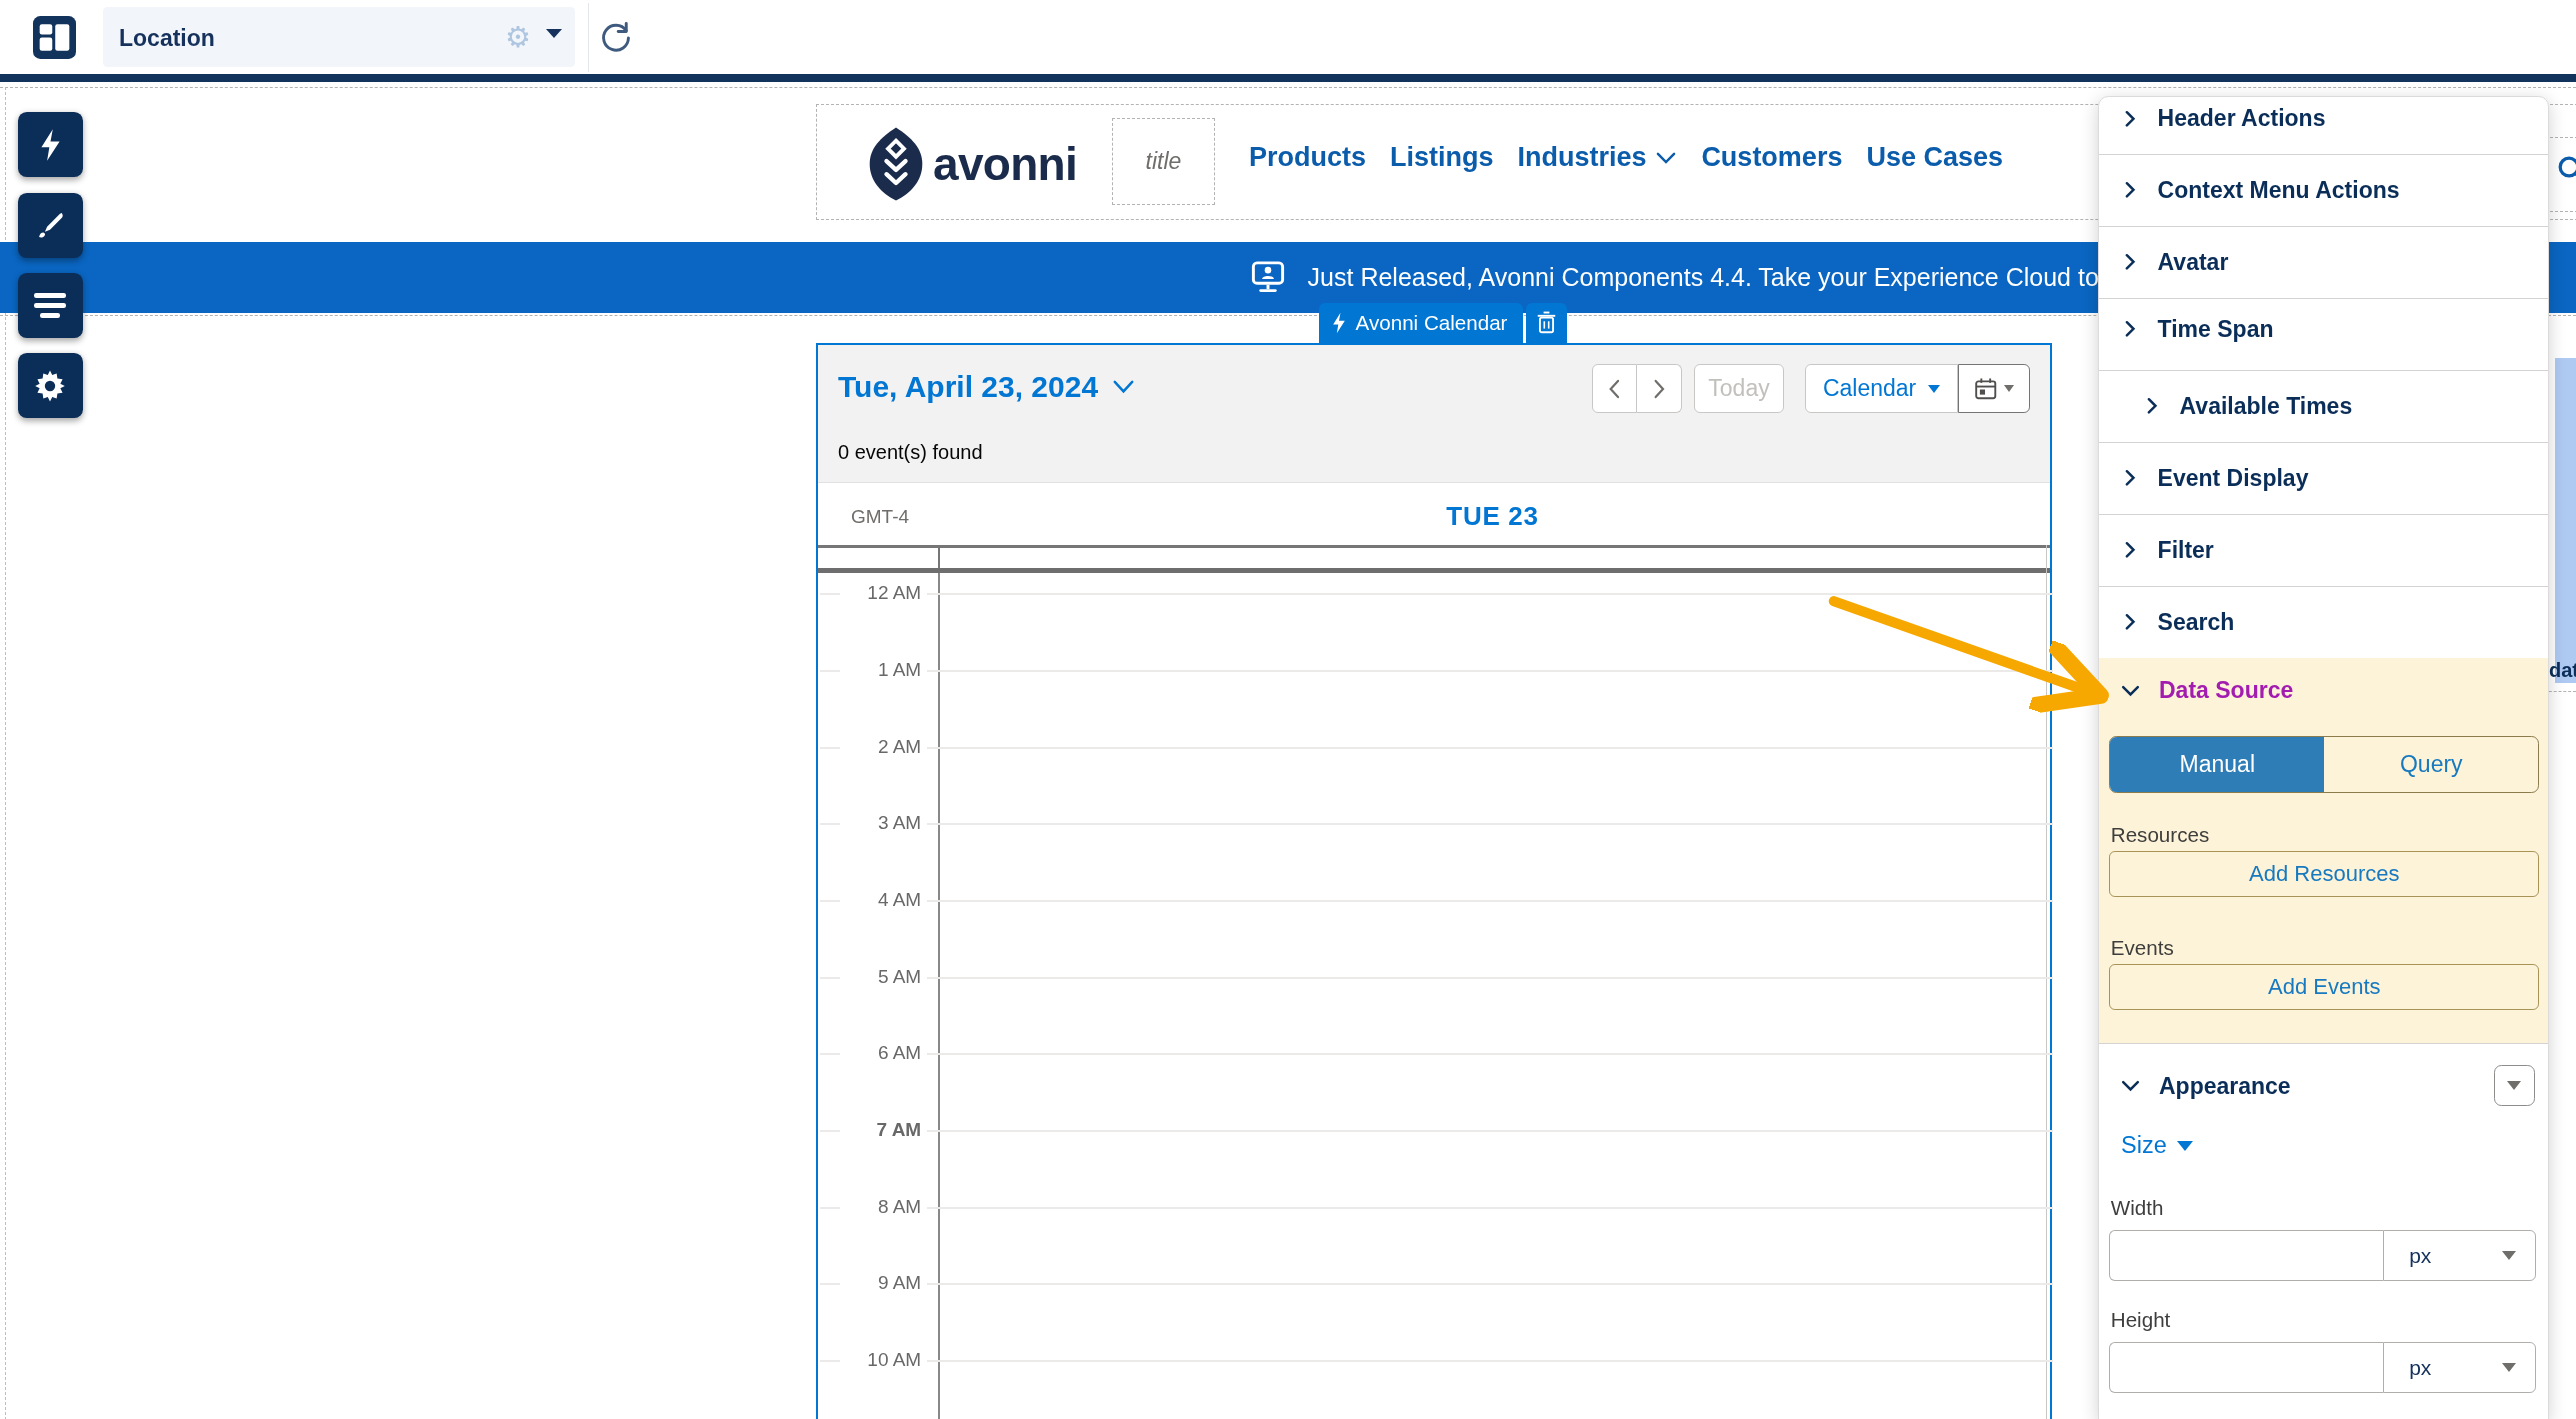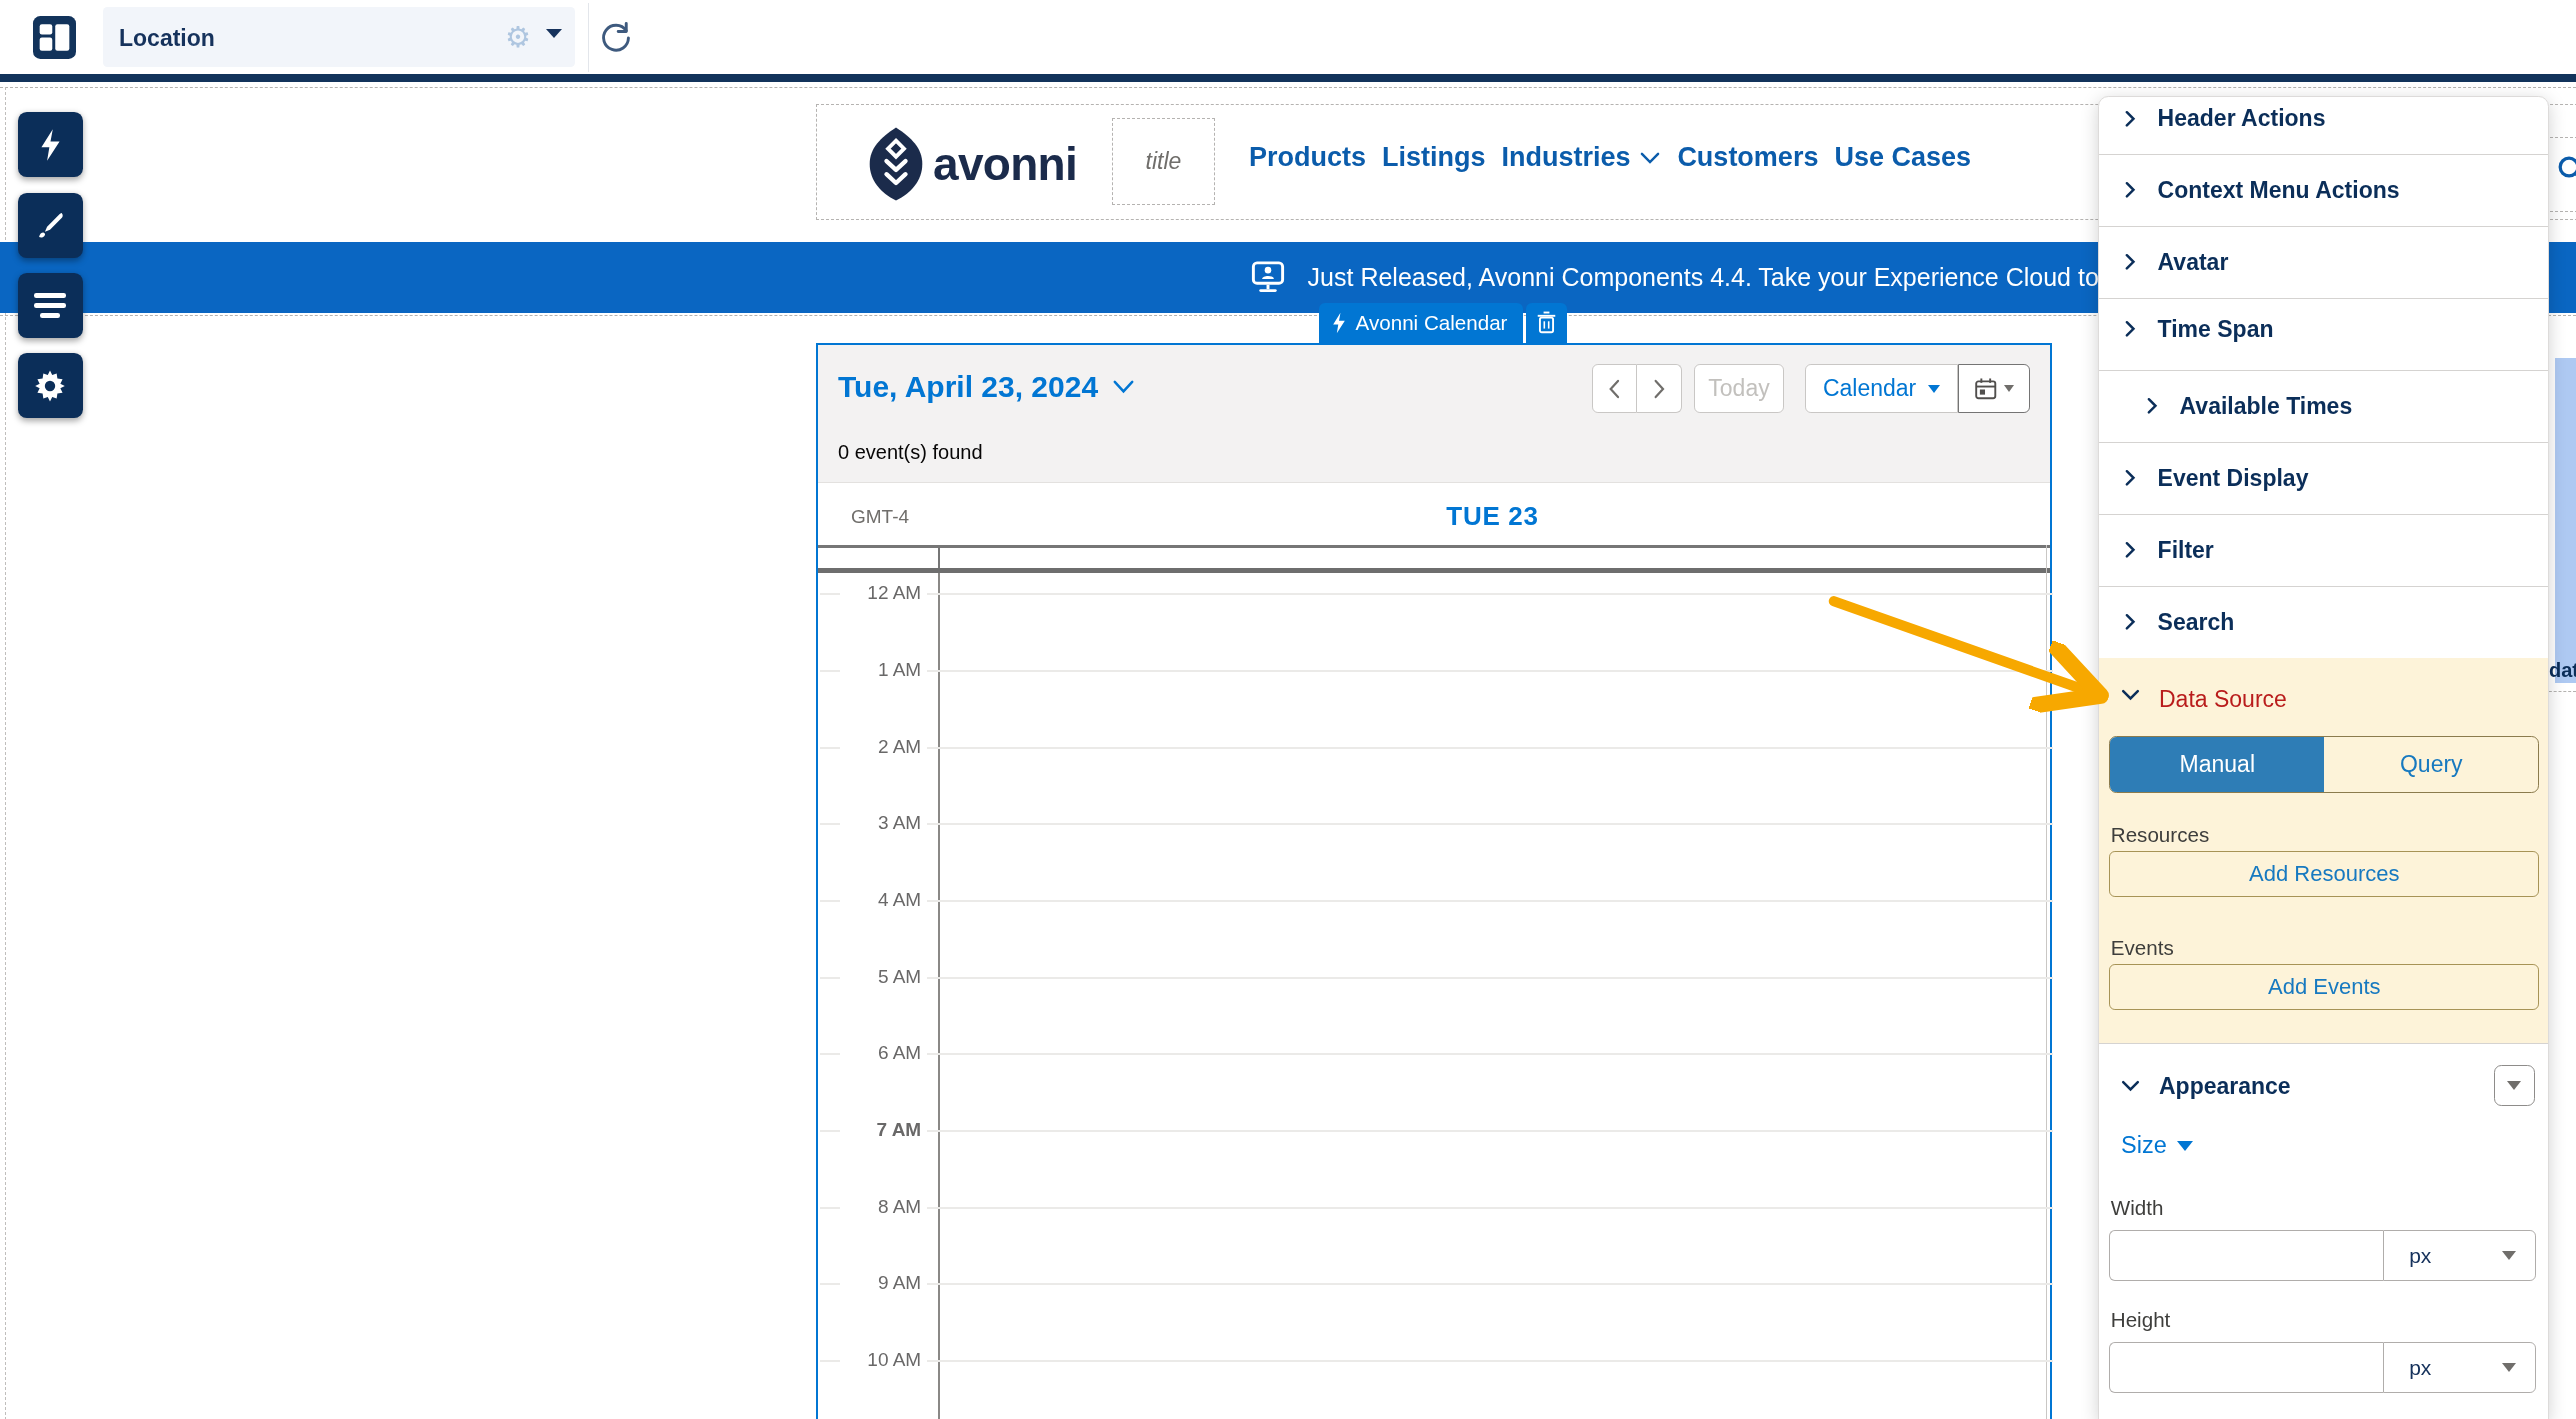--- a/index.html
+++ b/index.html
@@ -28,21 +28,21 @@
   .side-btn { position:absolute; left:17.6px; width:65px; height:65px; background:#0B2E59; border-radius:8.8px; z-index:40;
     box-shadow:0 2.2px 5.9px rgba(0,0,0,.35); display:flex; align-items:center; justify-content:center; color:#fff; }
   .side-btn .bars span { display:block; height:5.1px; background:#fff; border-radius:2.2px; margin:5.1px auto; }
 
   
   .logo-mark { position:absolute; left:866px; top:126px; }
   .brand-text { position:absolute; left:933px; top:137px; font-size:46px; font-weight:bold; letter-spacing:-0.7px; color:#1B2B4B; }
   .title-box { position:absolute; left:1112px; top:118px; width:103px; height:87px; border:1.5px dashed #B5B3B1;
     display:flex; align-items:center; justify-content:center; }
   .title-box span { font-size:23px; font-style:italic; color:#706E6B; }
-  .site-nav { position:absolute; left:1249px; top:142px; display:flex; gap:16px; align-items:center; white-space:nowrap; }
+  .site-nav { position:absolute; left:1249px; top:142px; display:flex; gap:24px; align-items:center; white-space:nowrap; }
   .site-nav .nav-item { font-size:27px; font-weight:bold; color:#0B5CAB; display:flex; align-items:center; gap:8.8px; }
   .hdr-search { position:absolute; left:2555px; top:153px; z-index:10; }
 
   
   .banner { position:absolute; left:0; top:242px; width:2576px; height:71px; background:#0A66C2; z-index:5; }
   .banner-inner { position:absolute; left:1249px; top:0; height:71px; display:flex; align-items:center; gap:20.6px; }
   .banner-text { font-size:25px; font-weight:500; color:#fff; white-space:nowrap; }
 
   
   .comp-tag { position:absolute; left:1319px; top:303px; height:40px; z-index:30; display:flex; gap:2.2px; }
@@ -78,21 +78,21 @@
     font-size:19px; color:#696868; line-height:26.5px; }
 
   
   .panel { position:absolute; left:2098px; top:96px; width:451px; height:1324px; background:#fff; z-index:50;
     border:0.7px solid #DDDBDA; border-radius:10.3px 10.3px 0 0; box-shadow:0 4.4px 17.6px rgba(0,0,0,.18); overflow:hidden; }
   .p-row { position:absolute; left:0; width:100%; height:72px; display:flex; align-items:center; padding-left:22px; gap:19px; }
   .p-row .p-lbl { font-size:23px; font-weight:bold; color:#0B2E59; }
   .p-div { position:absolute; left:0; width:100%; border-top:1.5px solid #D5D3D1; }
   .ds-section { position:absolute; left:0; top:561px; width:100%; height:385px; background:#FDF3D9; }
   .ds-head { position:absolute; left:22px; top:19px; display:flex; align-items:center; gap:19px; }
-  .ds-head span { font-size:23px; font-weight:normal; color:#b91c1c;margin-top:9px; }
+  .ds-head span { font-size:23px; font-weight:bold; color:#a21caf; }
   .segbox { position:absolute; left:10.3px; top:78px; width:430px; height:57px; border:1.5px solid #8B7B4D; border-radius:7.3px; display:flex; overflow:hidden; }
   .seg-manual { width:50%; background:#2E7DB6; color:#fff; font-size:23px; display:flex; align-items:center; justify-content:center; }
   .seg-query { width:50%; color:#1779C0; font-size:23px; display:flex; align-items:center; justify-content:center; }
   .ds-lbl { position:absolute; left:11.8px; font-size:20.6px; color:#3E3E3C; }
   .ds-btn { position:absolute; left:10.3px; width:430px; height:46px; border:1.5px solid #A79356; border-radius:5.9px; background:transparent;
     font-size:22px; color:#1779C0; display:flex; align-items:center; justify-content:center; }
   .app-row { position:absolute; left:0; top:948px; width:100%; height:82px; display:flex; align-items:center; padding-left:22px; gap:19px; }
   .app-row span { font-size:23px; font-weight:bold; color:#0B2E59; }
   .app-menu { position:absolute; right:13.2px; top:968px; width:41px; height:41px; border:1.5px solid #8E8C8A; border-radius:7.3px;
     display:flex; align-items:center; justify-content:center; }

